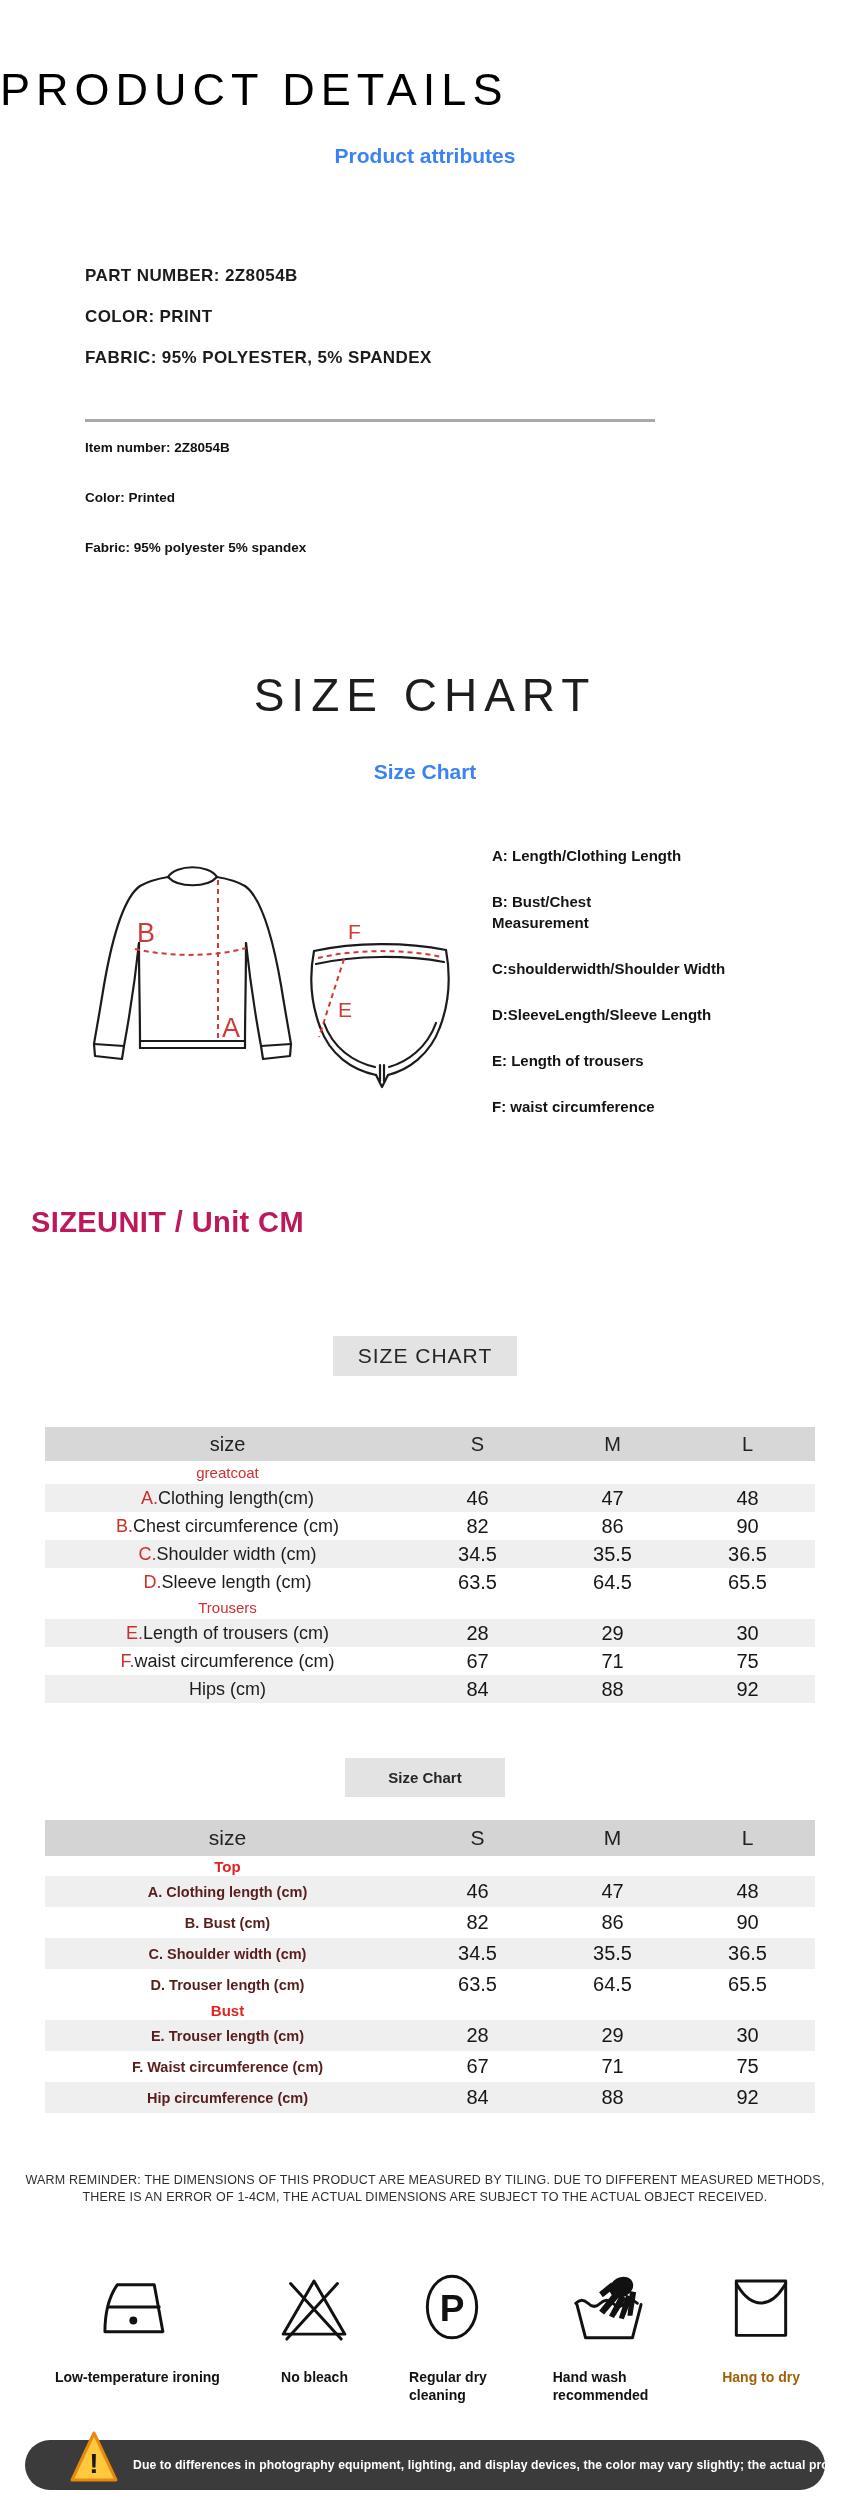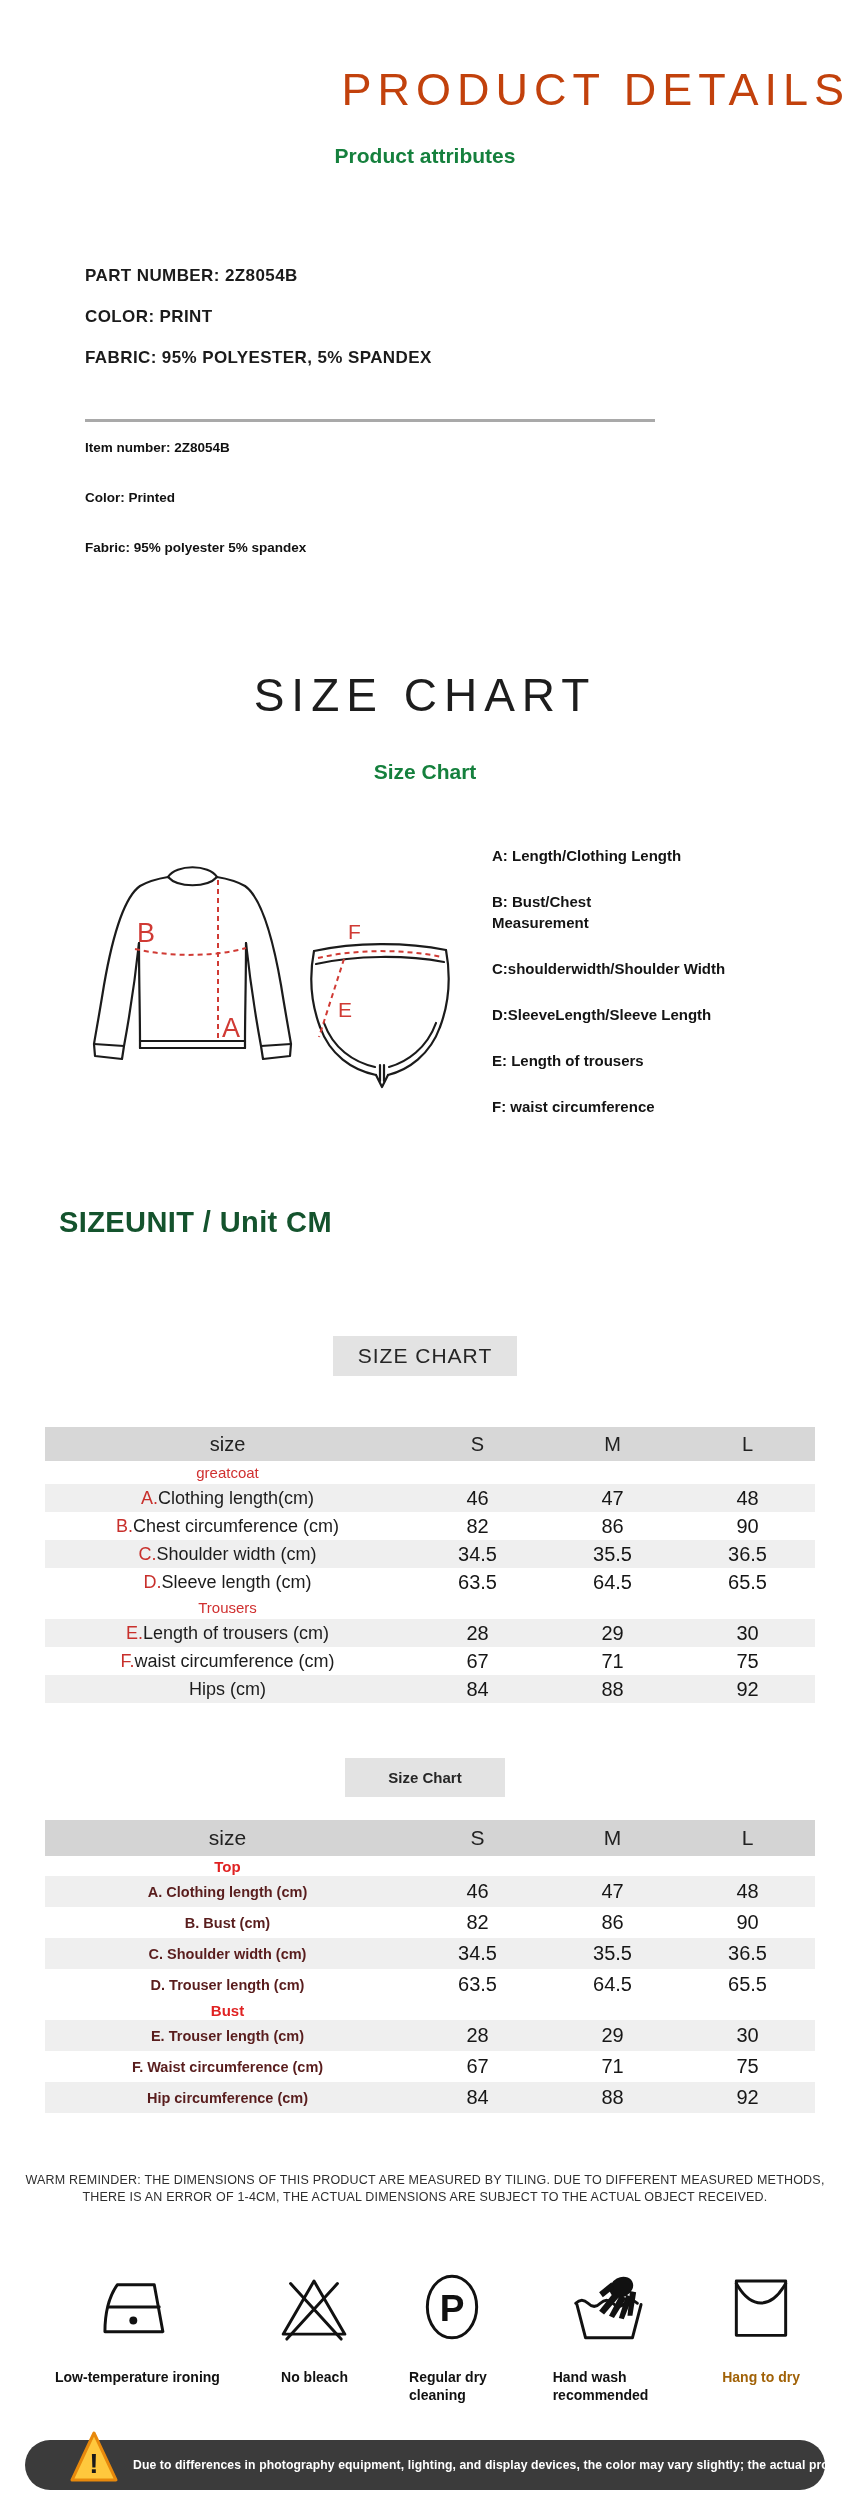--- a/index.html
+++ b/index.html
@@ -1,23 +1,23 @@
 <!DOCTYPE html>
 <html><head>
 <meta charset="utf-8">
 <style>
   html,body{margin:0;padding:0;background:#fff;}
   .page{position:relative;width:850px;height:2500px;background:#ffffff;overflow:hidden;
         font-family:"Liberation Sans",sans-serif;color:#1c1c1c;}
   .abs{position:absolute;}
 
   
-  .main-title{top:64px;left:0;width:850px;text-align:right;font-size:45px;font-weight:400;
-              letter-spacing:6px;color:#c2410c;}
-  .orange-sub{left:0;width:850px;text-align:center;font-size:21px;font-weight:700;color:#15803d;}
+  .main-title{top:64px;left:0;width:850px;text-align:left;font-size:45px;font-weight:400;
+              letter-spacing:6px;color:#000000;}
+  .orange-sub{left:0;width:850px;text-align:center;font-size:21px;font-weight:700;color:#3b82f6;}
   .sub1{top:144px;}
   .sub2{top:760px;}
   .title2{top:668px;left:0;width:850px;text-align:center;font-size:46px;font-weight:400;
           letter-spacing:7px;color:#1d1d1d;}
 
   
   .attrs{top:266px;left:85px;}
   .attrs div{font-size:17px;font-weight:700;color:#1b1b1b;letter-spacing:.4px;margin-bottom:21px;}
   .divider{top:419px;left:85px;width:570px;height:3px;background:#a9a9a9;}
   .items{top:440px;left:85px;}
@@ -26,21 +26,21 @@
   
   .diagram{top:845px;left:0;width:850px;height:300px;}
   .sweater{position:absolute;left:85px;top:10px;}
   .shorts{position:absolute;left:300px;top:72px;}
   .outline{fill:none;stroke:#1b1b1b;stroke-width:2.2;stroke-linecap:round;stroke-linejoin:round;}
   .redline{fill:none;stroke:#d03a34;stroke-width:2;stroke-dasharray:5 4;}
   .redletter{fill:#d03a34;font-family:"Liberation Sans",sans-serif;}
   .legend{position:absolute;left:492px;top:0;width:255px;}
   .legend-item{font-size:15px;font-weight:700;color:#141414;line-height:21px;margin-bottom:25px;}
 
-  .unit-heading{top:1206px;left:59px;font-size:29px;font-weight:800;color:#14532d;letter-spacing:.4px;}
+  .unit-heading{top:1206px;left:31px;font-size:29px;font-weight:800;color:#be185d;letter-spacing:.4px;}
 
   
   .tbl-label{left:0;width:850px;text-align:center;}
   .tbl-label span{display:inline-block;background:#e3e3e3;color:#262626;}
   .label-a{top:1336px;}
   .label-a span{font-size:21px;font-weight:500;letter-spacing:1px;padding:8px 25px;}
   .label-b{top:1758px;}
   .label-b span{font-size:15px;font-weight:700;padding:11px 43px;}
 
   

